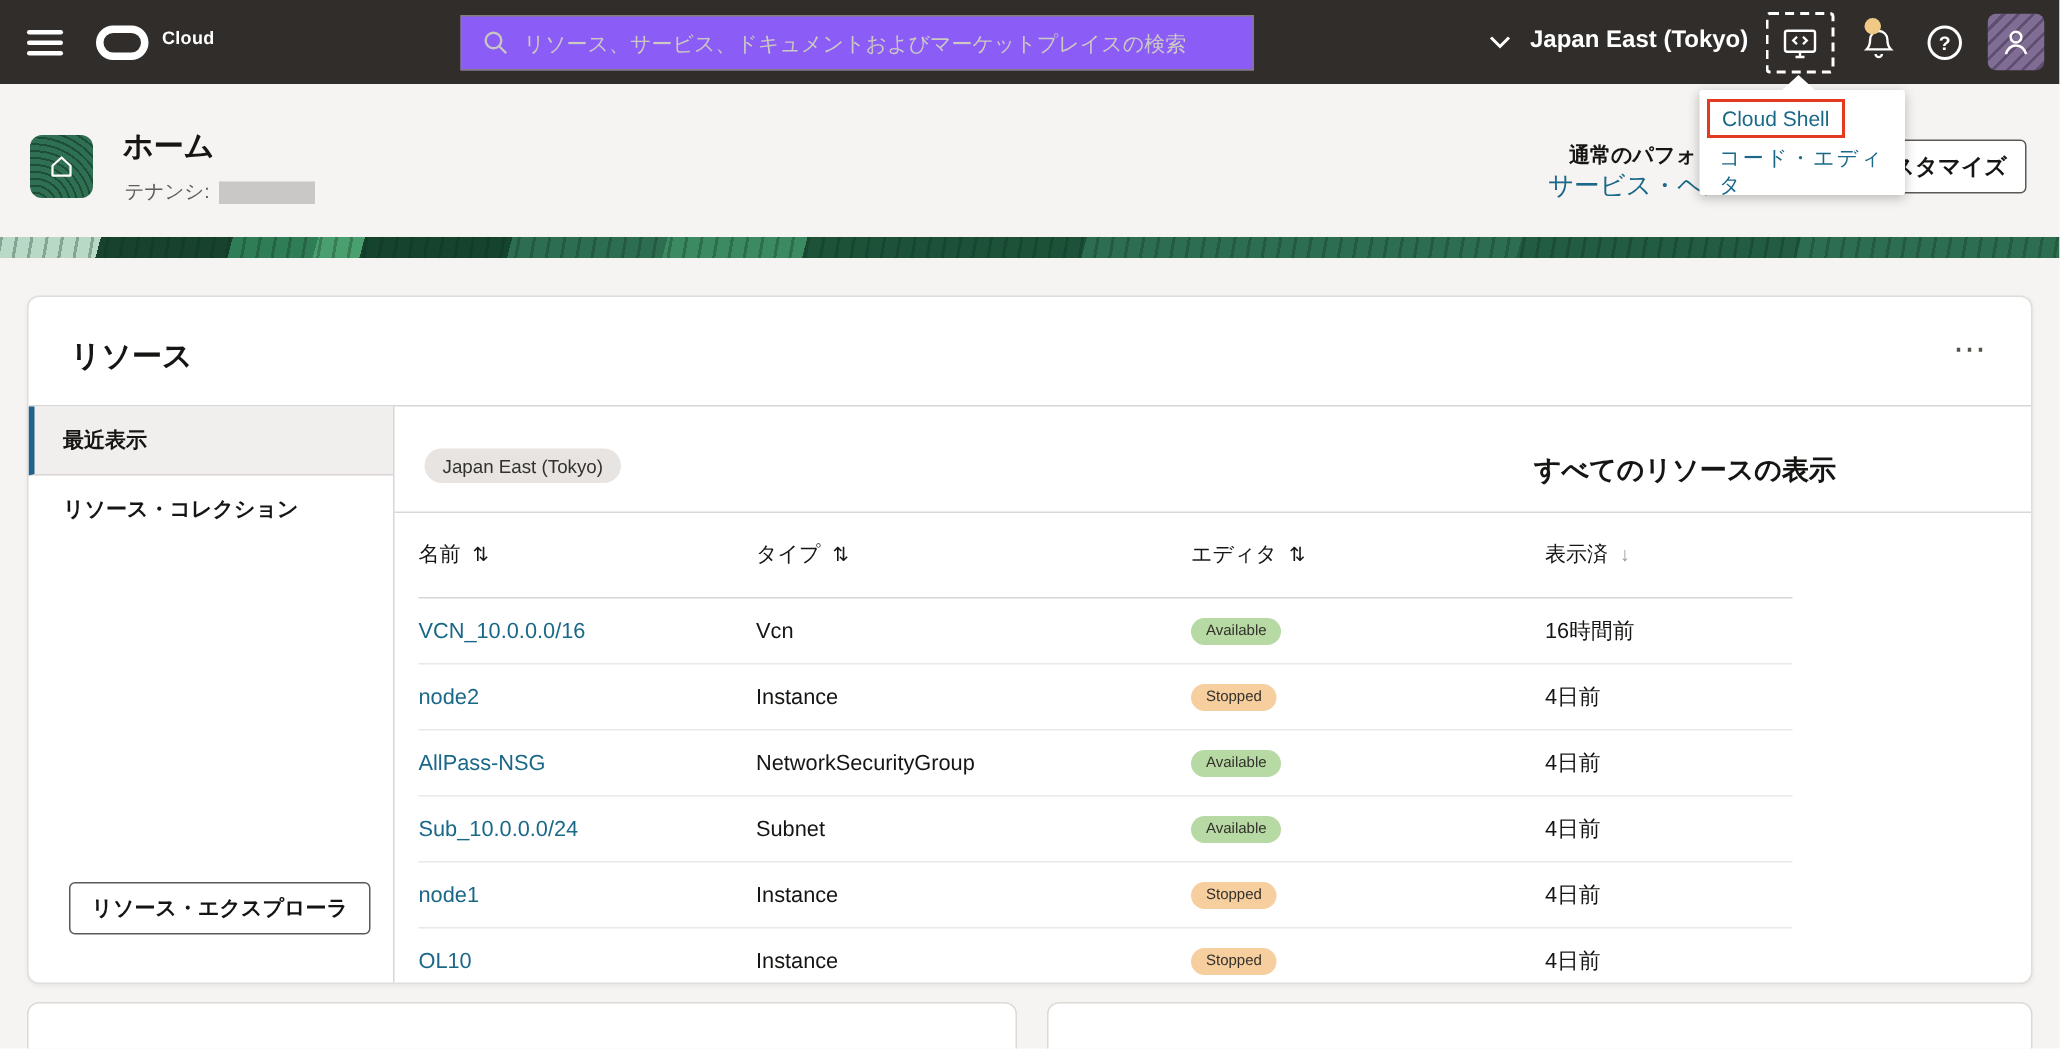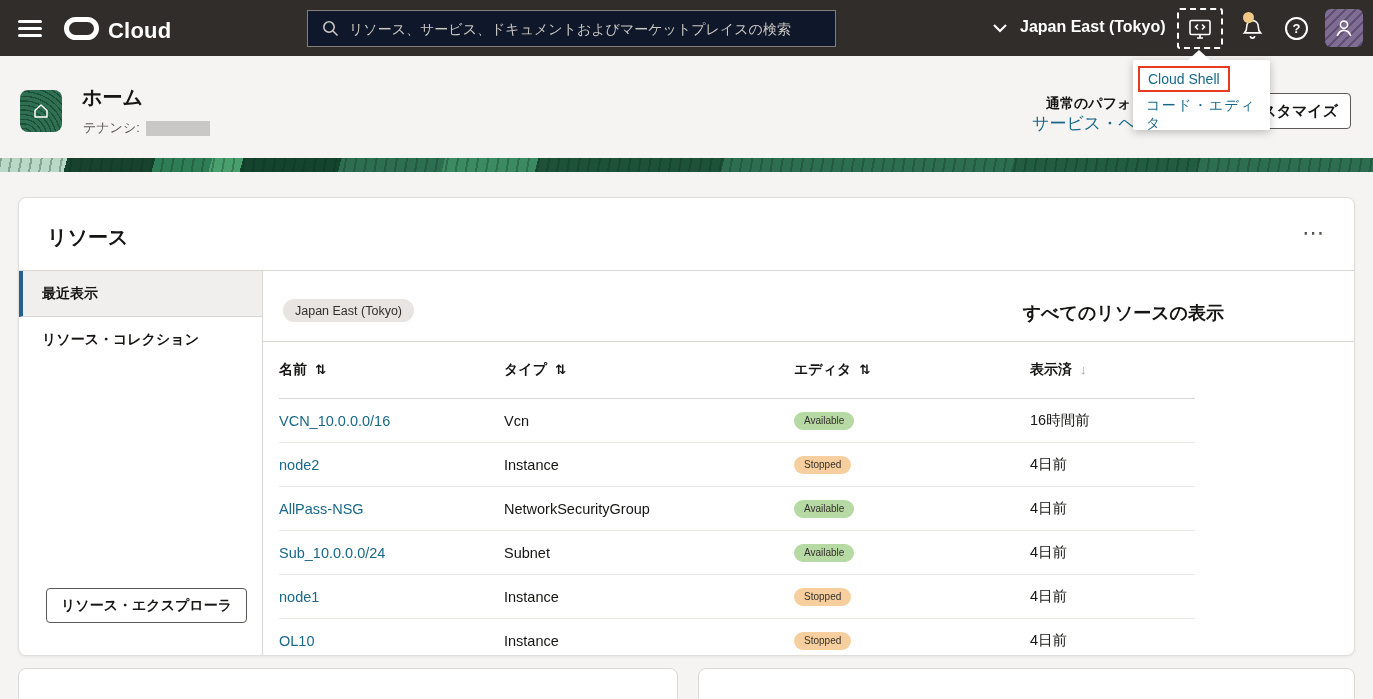--- a/index.html
+++ b/index.html
@@ -5,22 +5,22 @@
   * { margin:0; padding:0; box-sizing:border-box; }
   html,body { width:1373px; height:699px; }
   body { font-family:"Liberation Sans","DejaVu Sans",sans-serif; background:#f5f4f2; overflow:hidden; }
   #app { position:relative; width:1373px; height:699px; overflow:hidden; }
 
   
   .navbar { position:absolute; top:0; left:0; width:100%; height:56px; background:#312d2a; z-index:20; }
   .hamburger { position:absolute; left:18px; top:20px; width:24px; height:17px; cursor:pointer; }
   .hamburger span { display:block; width:24px; height:2.6px; background:#fff; border-radius:2px; margin-bottom:4.4px; }
   .logo-pill { position:absolute; left:64px; top:17px; width:35px; height:23px; border:5px solid #fff; border-radius:12px; }
-  .brand { position:absolute; left:108px; top:18px; color:#fff; font-size:22px; font-weight:600; letter-spacing:.2px; }
-  .searchbox { position:absolute; left:307px; top:10px; width:529px; height:37px; background:#0f172a; border:1px solid #847e77; border-radius:0; display:flex; align-items:center; }
+  .brand { position:absolute; left:108px; top:18px; color:#fff; font-size:12px; font-weight:600; letter-spacing:.2px; }
+  .searchbox { position:absolute; left:307px; top:10px; width:529px; height:37px; background:#8b5cf6; border:1px solid #847e77; border-radius:0; display:flex; align-items:center; }
   .searchbox svg { margin-left:14px; flex:none; }
   .searchbox input { flex:1; background:transparent; border:none; outline:none; color:#e8e5e1; font-size:14px; padding:0 12px 0 10px; font-family:inherit; }
   .searchbox input::placeholder { color:#ccc8c3; opacity:1; }
   .region-chevron { position:absolute; left:993px; top:24px; }
   .region-label { position:absolute; left:1020px; top:18px; color:#fff; font-size:16px; font-weight:700; }
   .devtools-btn { position:absolute; left:1177px; top:8px; width:46px; height:41px; border:2px dashed #fff; border-radius:3px; display:flex; align-items:center; justify-content:center; cursor:pointer; }
   .bell-btn { position:absolute; left:1239px; top:12px; width:28px; height:32px; cursor:pointer; }
   .bell-btn .dot { position:absolute; left:4px; top:0; width:11px; height:11px; border-radius:50%; background:#f0c987; z-index:2; }
   .bell-btn svg { position:absolute; left:2px; top:5px; }
   .help-btn { position:absolute; left:1285px; top:17px; width:23px; height:23px; border:2px solid #fff; border-radius:50%; color:#fff; font-size:13px; font-weight:700; text-align:center; line-height:19px; cursor:pointer; }
@@ -61,21 +61,21 @@
   .tab.selected { background:#f1efed; border-left:4px solid #21618e; padding-left:19px; border-bottom:1px solid #d9d6d3; font-weight:700; }
   .explorer-btn { position:absolute; left:27px; top:317px; width:201px; height:35px; background:#fff; border:1px solid #5d5855; border-radius:4px;
                   font-size:14px; font-weight:700; color:#161513; display:flex; align-items:center; justify-content:center; cursor:pointer; }
   .content { flex:1; position:relative; }
   .chip-row { height:71px; border-bottom:1px solid #dad7d4; position:relative; }
   .chip { position:absolute; left:20px; top:28px; height:23px; background:#e7e4e1; border-radius:12px; font-size:12.5px; color:#33312e;
           display:flex; align-items:center; padding:0 12px; cursor:pointer; }
   .view-all { position:absolute; right:130px; top:30px; font-size:18px; font-weight:700; color:#161513; cursor:pointer; }
   .table { margin-left:16px; width:916px; }
   .thead { display:grid; grid-template-columns:225px 290px 236px 165px; height:57px; align-items:center; border-bottom:1px solid #d9d6d3; }
-  .th { font-size:14px; font-weight:700; color:#161513; cursor:pointer; }
+  .th { font-size:14px; font-weight:400; color:#161513; cursor:pointer; }
   .sort { font-size:13px; margin-left:8px; color:#161513; }
   .sort.muted { color:#9e9892; }
   .trow { display:grid; grid-template-columns:225px 290px 236px 165px; height:44px; align-items:center; border-bottom:1px solid #ebe8e6; }
   .td { font-size:14.5px; color:#161513; }
   .rlink { color:#1a6887; text-decoration:none; cursor:pointer; }
   .badge { display:inline-block; font-size:10px; color:#33312c; border-radius:11px; padding:3px 10px 4px; }
   .badge.available { background:#b7d9a3; }
   .badge.stopped { background:#f7cf9e; }
 
   

